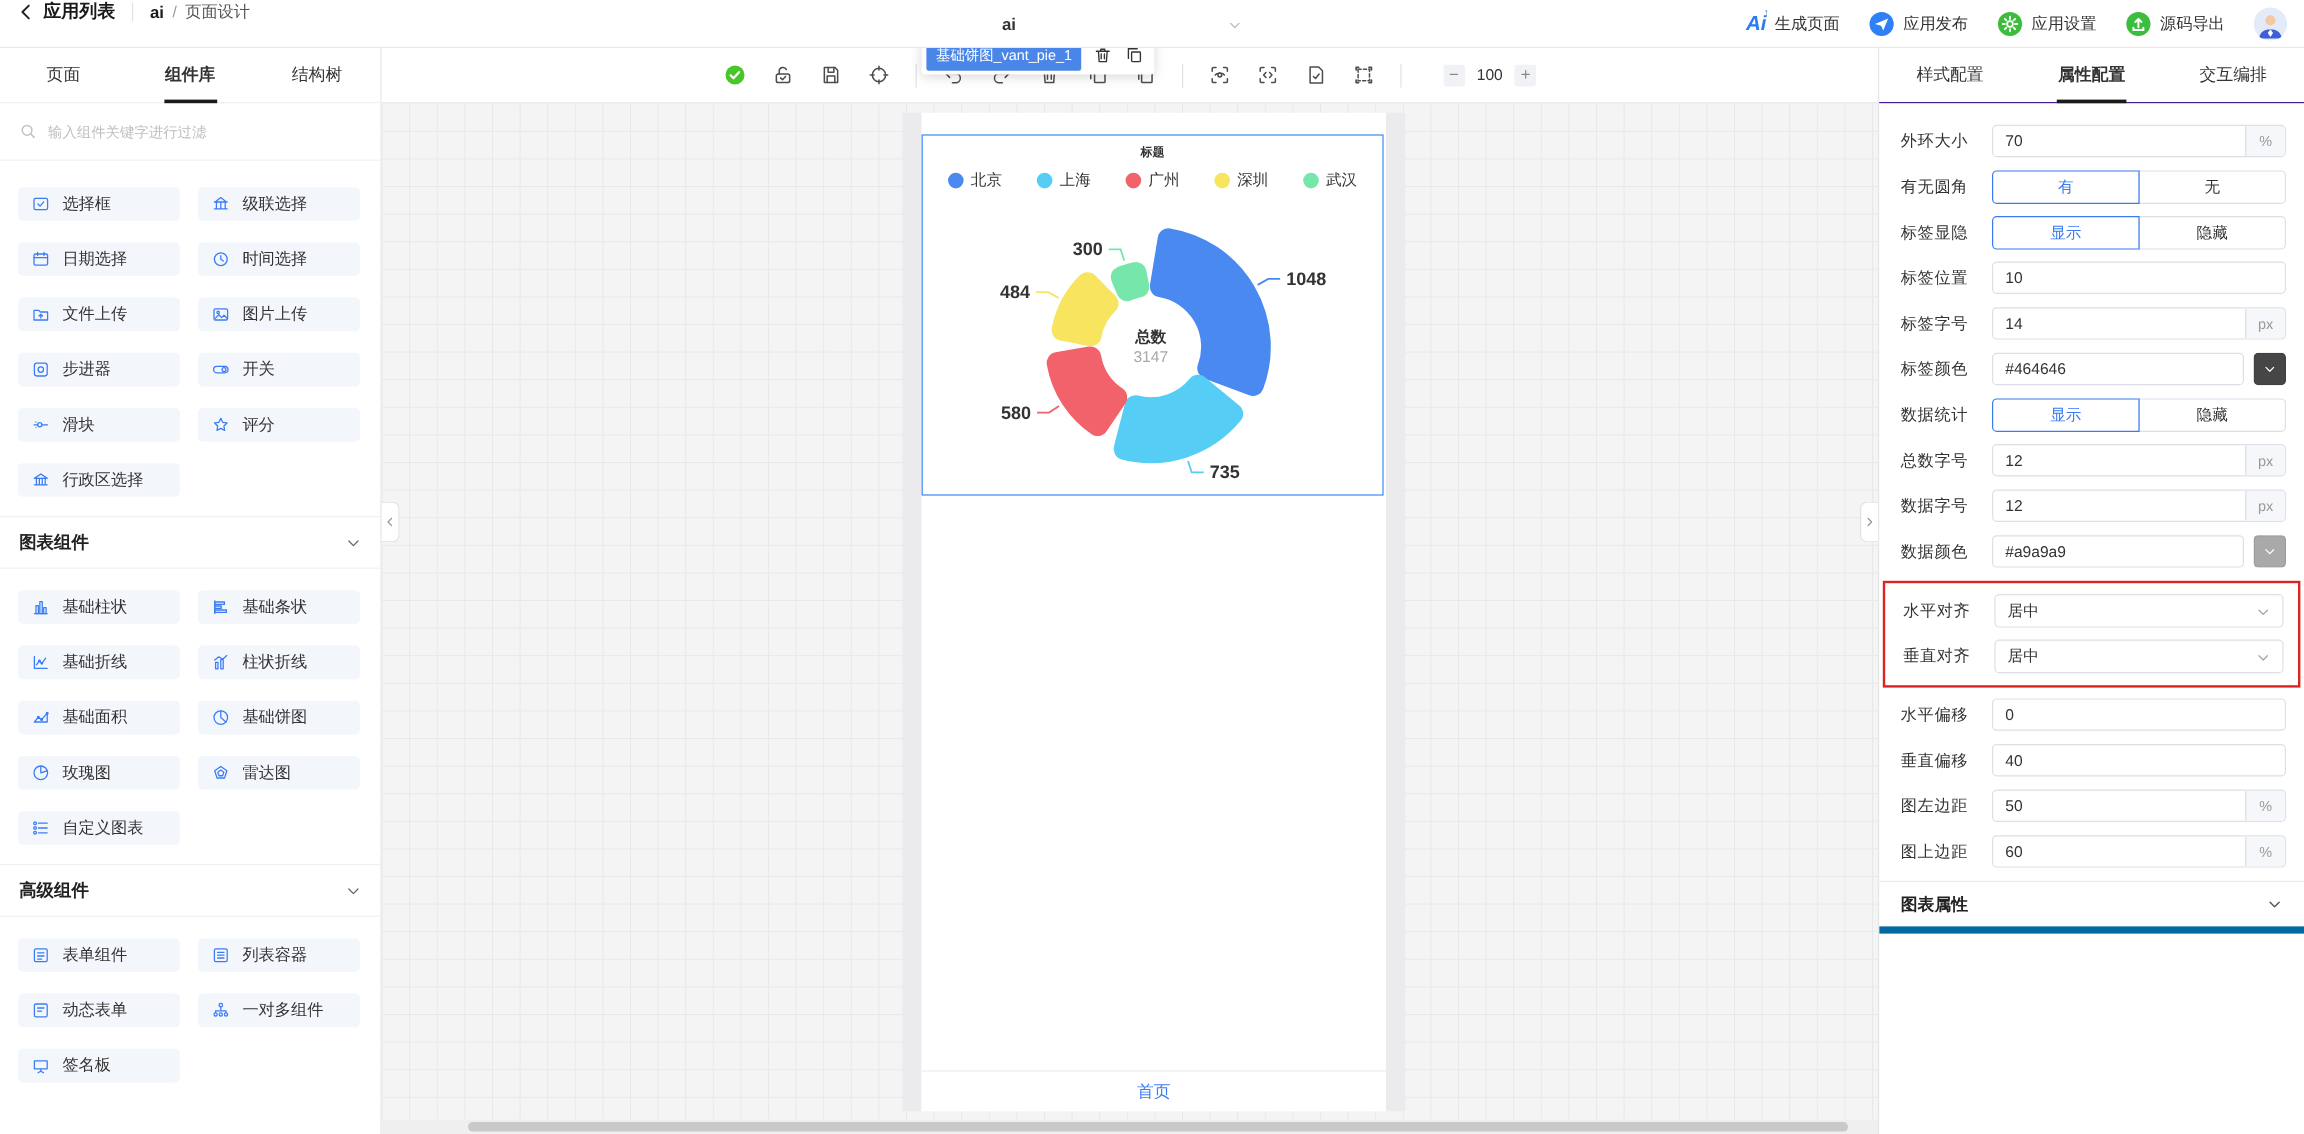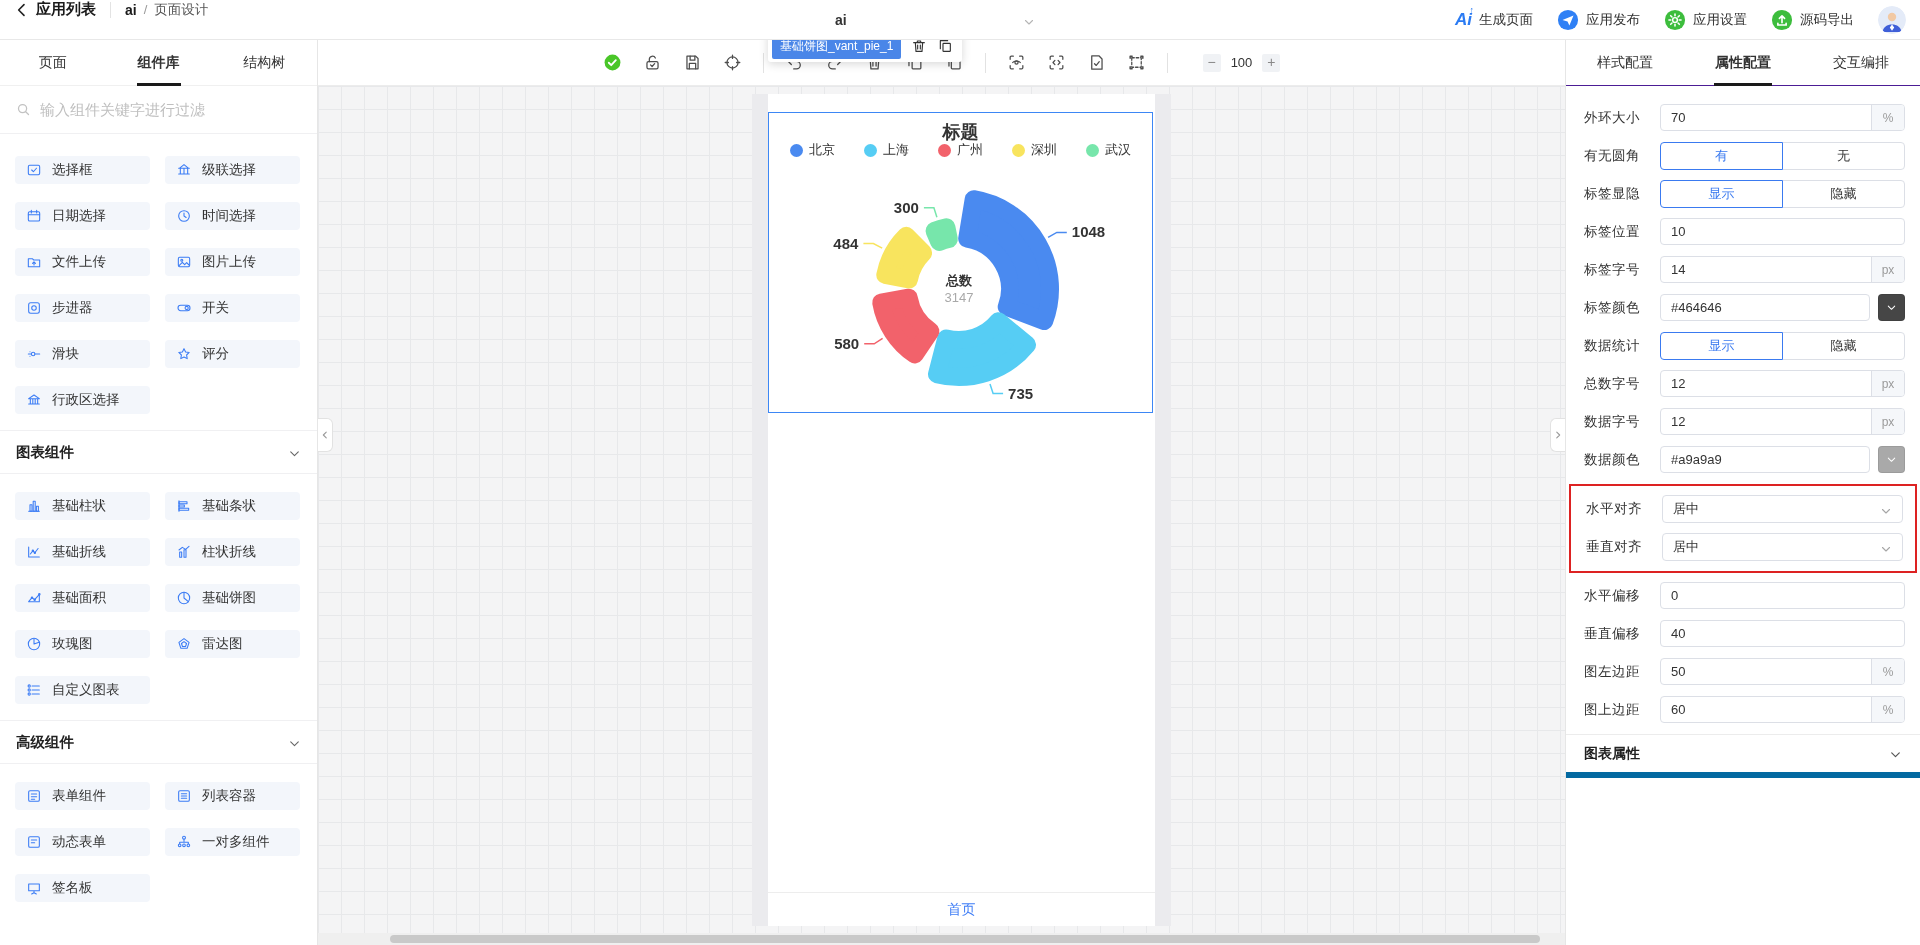--- a/index.html
+++ b/index.html
@@ -32,21 +32,21 @@
 
   
   .sidebar { position:absolute; top:40px; left:0; bottom:0; width:318px; background:#fff; border-right:1px solid #e6e6e6; z-index:20; display:flex; flex-direction:column; }
   .sb-tabs { height:46px; display:flex; align-items:center; border-bottom:1px solid #f0f0f0; flex:0 0 auto; }
   .sb-tab { flex:1; text-align:center; font-size:14px; color:#333; cursor:pointer; position:relative; height:46px; line-height:44px; }
   .sb-tab.active { font-weight:bold; }
   .sb-tab.active::after { content:""; position:absolute; left:50%; transform:translateX(-50%); bottom:0; width:44px; height:3px; background:#1a1a1a; }
   .sb-search { height:48px; display:flex; align-items:center; padding:0 16px; border-bottom:1px solid #f0f0f2; flex:0 0 auto; }
   .search-ic { width:15px; height:15px; color:#c2c2c2; margin-right:9px; }
   .search-ic svg { width:100%; height:100%; }
-  .sb-search input { border:none; outline:none; flex:1; font-size:15px; color:#333; }
+  .sb-search input { border:none; outline:none; flex:1; font-size:12px; color:#333; }
   .sb-search input::placeholder { color:#bfbfbf; }
   .sb-list { flex:1; overflow:hidden; padding-top:22px; }
   .tile-grid { display:grid; grid-template-columns:135px 135px; column-gap:15px; row-gap:18px; padding:0 15px; margin-bottom:16px; }
   .tile { height:28px; background:#f3f6fb; border-radius:4px; display:flex; align-items:center; padding-left:11px; cursor:grab; }
   .tile-ic { width:16px; height:16px; color:#3b7cf5; flex:0 0 auto; }
   .tile-ic svg { width:100%; height:100%; }
   .tile-lb { font-size:13.5px; color:#333; margin-left:10px; white-space:nowrap; }
   .sec-hd { height:44px; border-top:1px solid #f0f0f2; border-bottom:1px solid #f0f0f2; display:flex; align-items:center; padding:0 16px; margin-bottom:18px; cursor:pointer; }
   .sec-hd .t { font-size:14.5px; font-weight:bold; color:#222; flex:1; }
   .sec-hd .chev { width:13px; height:13px; color:#666; }
@@ -75,21 +75,21 @@
   .handle-r { right:0; border-right:none; border-radius:6px 0 0 6px; }
 
   
   .sel-tip { position:absolute; left:450px; top:-10px; height:32px; background:#fff; border-radius:3px; box-shadow:0 2px 10px rgba(0,0,0,.16); display:flex; align-items:center; padding:0 9px 0 4px; gap:10px; z-index:30; }
   .sel-chip { background:#4a86e8; color:#fff; font-size:12px; padding:4px 8px; border-radius:2px; white-space:nowrap; }
   .tip-ic { width:16px; height:16px; color:#333; cursor:pointer; }
   .tip-ic svg { width:100%; height:100%; }
 
   
   .chart-box { position:absolute; left:450px; top:72px; width:385px; height:301px; background:#fff; border:1px solid #3d87f5; z-index:10; }
-  .chart-title { text-align:center; font-size:18px; font-weight:bold; color:#333; margin-top:7px; height:18px; }
+  .chart-title { text-align:center; font-size:10px; font-weight:bold; color:#333; margin-top:7px; height:18px; }
   .chart-legend { display:flex; justify-content:center; align-items:center; gap:29px; height:24px; }
   .lg-item { display:flex; align-items:center; gap:6px; }
   .lg-dot { width:13px; height:13px; border-radius:50%; }
   .lg-lb { font-size:13px; color:#333; }
   .pie-wrap { width:383px; height:250px; }
   .pie-wrap svg { width:100%; height:100%; }
 
   
   .rpanel { position:absolute; top:40px; right:0; bottom:0; width:355px; background:#fff; border-left:1px solid #e6e6e6; z-index:20; display:flex; flex-direction:column; }
   .rp-tabs { height:46px; display:flex; align-items:center; border-bottom:1px solid #4c1d95; flex:0 0 auto; }

